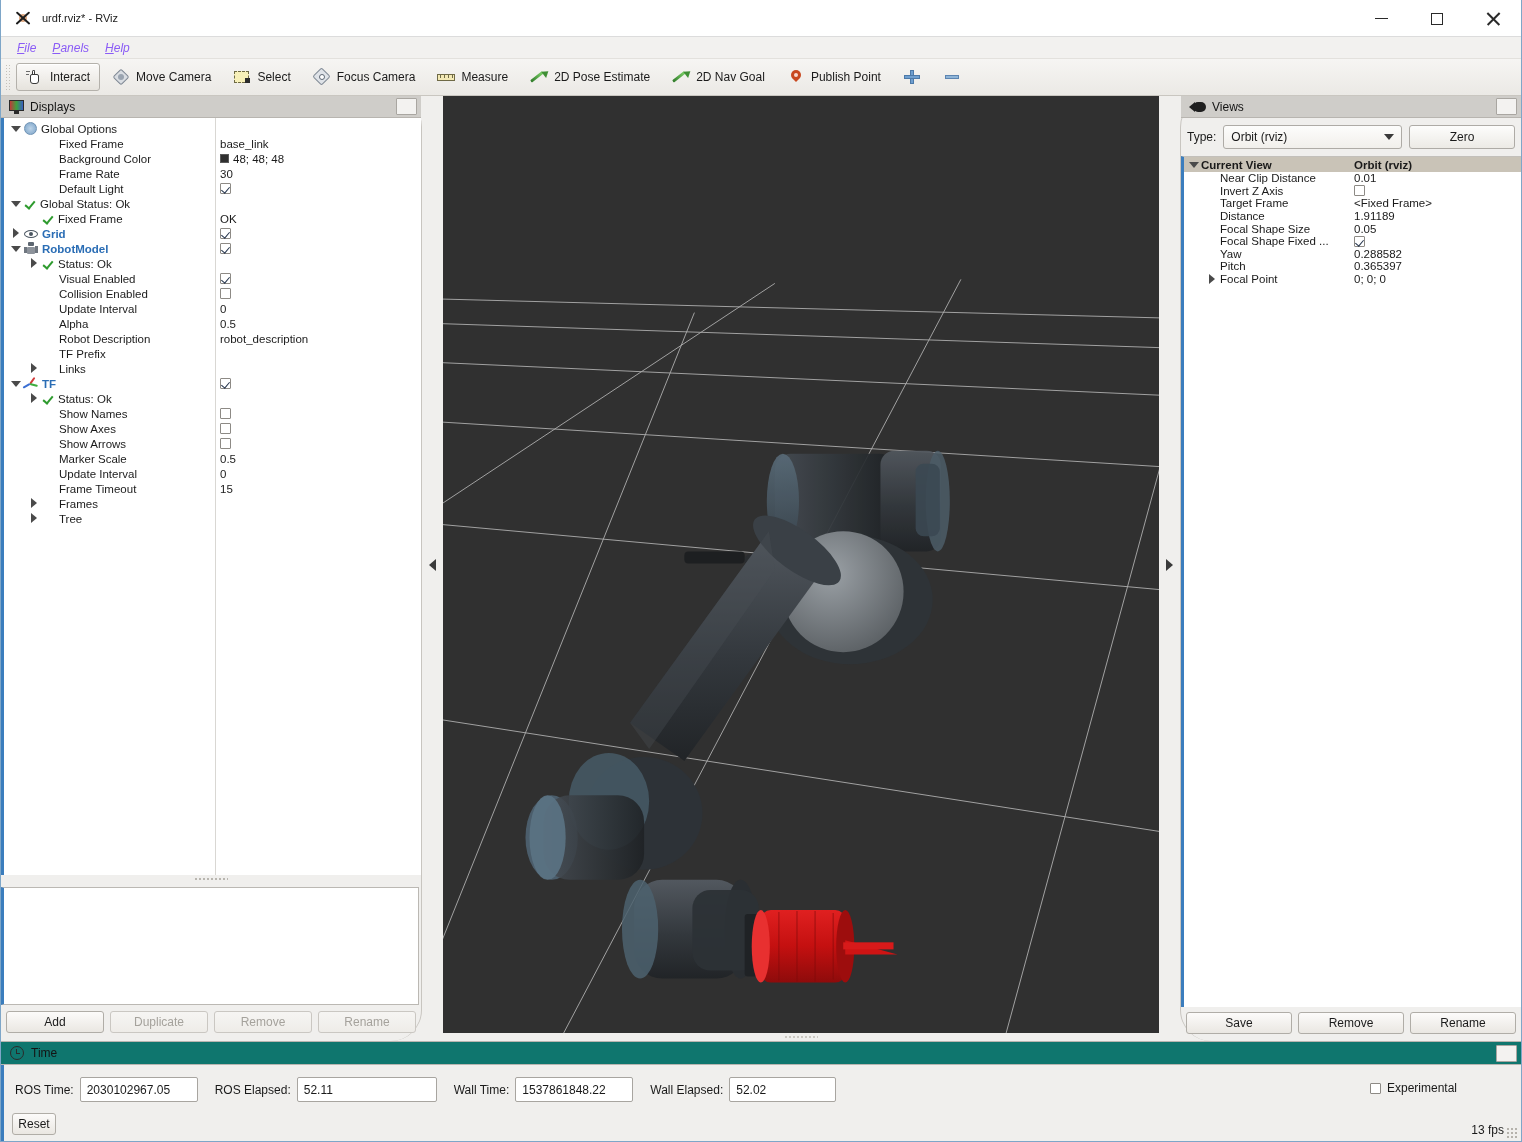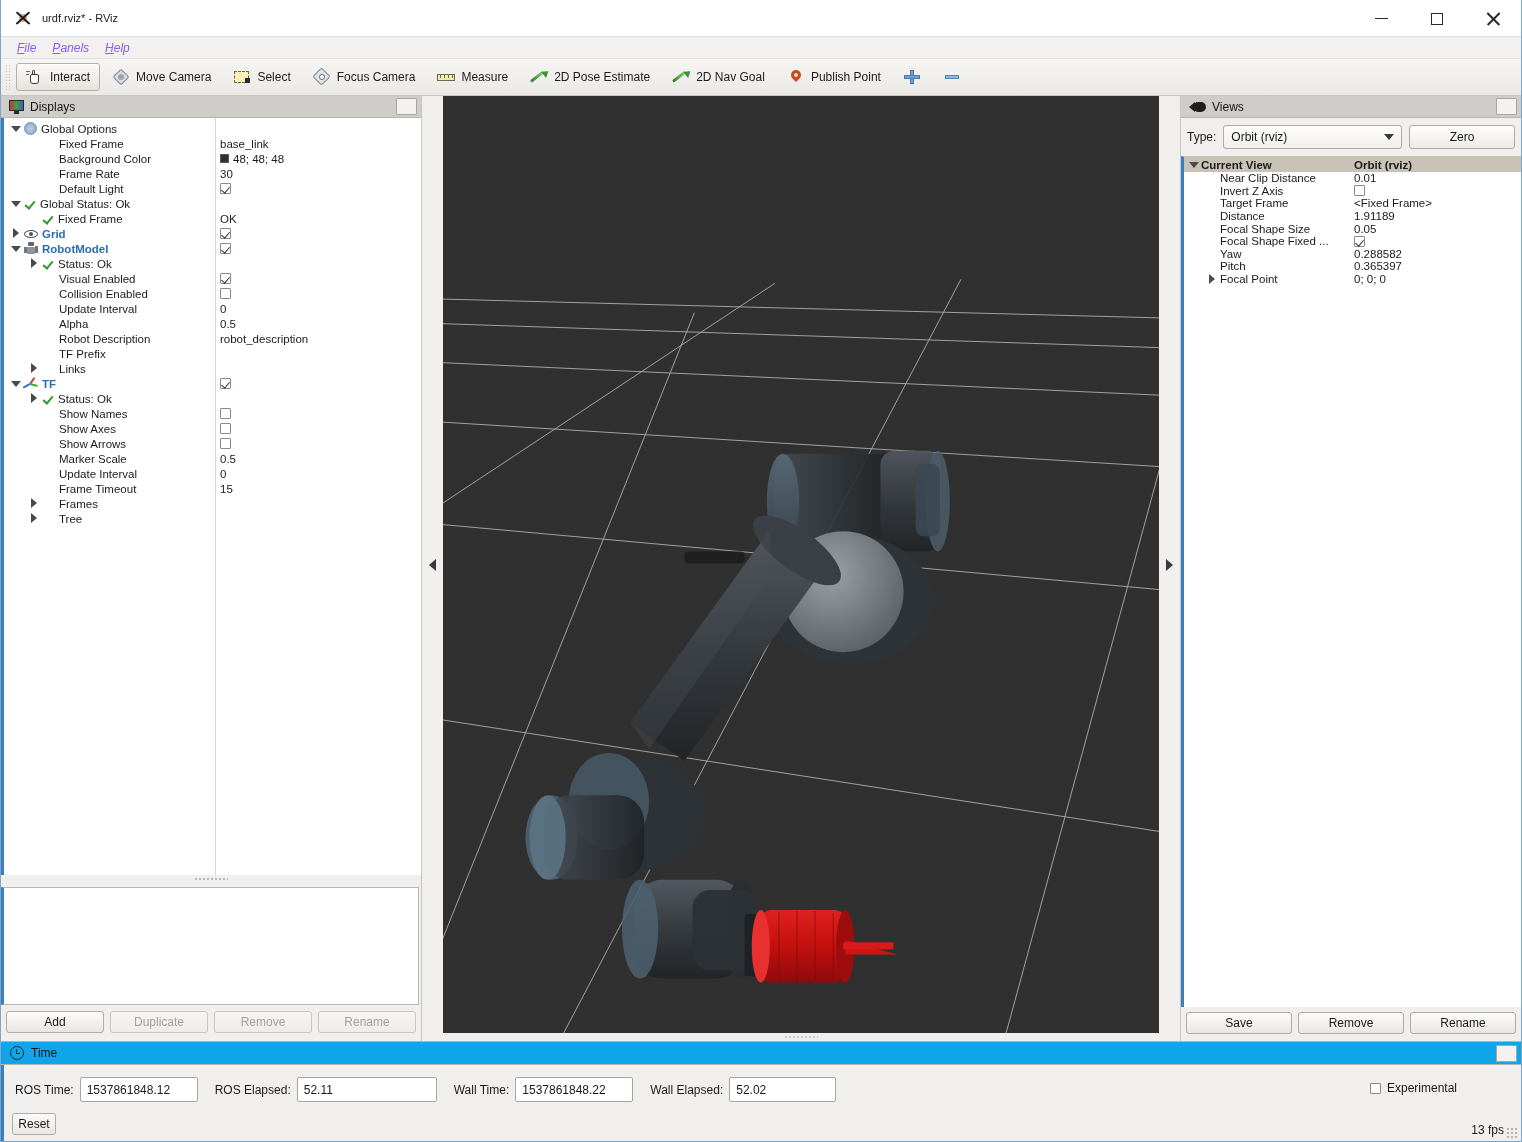--- a/index.html
+++ b/index.html
@@ -147,21 +147,21 @@
   .ic-minus .h { position:absolute; left:2px; top:6px; width:14px; height:4px;
     background:#8fb5d8; border:1px solid #5d85b1;}
 
   
   .body {
     flex: 1; display: flex; min-height: 0;
     background: #f0efed;
   }
 
   
-  .panel { display: flex; flex-direction: column; min-height: 0; }
+  .panel { display: flex; flex-direction: column; min-height: 0; border-radius: 31px; }
   .panel-header {
     height: 22px; min-height: 22px;
     background: #cfcdc9;
     display: flex; align-items: center; gap: 6px;
     padding: 0 4px 0 8px;
     border-bottom: 1px solid #b8b5b0;
   }
   .panel-title { font-size: 12px; color: #141414; flex: 1; }
   .float-btn {
     width: 21px; height: 17px; background: #f3f2f0;
@@ -304,21 +304,21 @@
     font-weight:bold; font-size:11.5px; position:relative;
   }
   .vhead .hc2 { position:absolute; left:170px; }
   .vrow { height: 12.6px; display:flex; align-items:center; font-size:11.5px; position:relative;}
   .vrow .vv { position:absolute; left:170px; display:flex; align-items:center;}
   .vbtnrow { display:flex; gap:6px; padding: 5px 5px 7px 5px; }
 
   
   .timepanel { height: 100px; min-height:100px; display:flex; flex-direction:column; background:#f0efed;}
   .time-header {
-    height:16px; min-height:24px; background:#0ea5e9; display:flex; align-items:center; gap:7px;
+    height:16px; min-height:24px; background:#0f766e; display:flex; align-items:center; gap:7px;
     padding:0 4px 0 9px; border-top:1px solid #b8b5b0; border-bottom:1px solid #b8b5b0;
   }
   .ic-clock { width:14px;height:14px; border:1.4px solid #2a2a2a; border-radius:50%; position:relative; flex:none;}
   .ic-clock:before { content:""; position:absolute; left:5px; top:2px; width:1.3px; height:5px; background:#2a2a2a;}
   .ic-clock:after { content:""; position:absolute; left:5px; top:6px; width:4px; height:1.3px; background:#2a2a2a;}
   .timebody { flex:1; position:relative; border-left:3px solid #3b7dbd; background:#f0efed; }
   .timefields { display:flex; align-items:center; gap:0; padding: 12px 0 0 11px; }
   .tf-lbl { font-size:12px; margin-right:6px; }
   .tfield {
     height:25px; border:1px solid #a8a5a0; background:#fff; border-radius:2px;
@@ -942,21 +942,21 @@
   <div class="timepanel">
     <div class="time-header">
       <div class="ic-clock"></div>
       <div class="panel-title">Time</div>
       <div class="float-btn"></div>
     </div>
     <div class="timebody">
       <div class="timefields" id="time-fields">
           <span class="tf-lbl">ROS Time:</span>
           <div class="tfield" style="width: 118px;">
-            <span>1537861848.12</span>
+            <span>2030102967.05</span>
           </div>
           <span class="tf-lbl">ROS Elapsed:</span>
           <div class="tfield" style="width: 140px;">
             <span>52.11</span>
           </div>
           <span class="tf-lbl">Wall Time:</span>
           <div class="tfield" style="width: 118px;">
             <span>1537861848.22</span>
           </div>
           <span class="tf-lbl">Wall Elapsed:</span>

